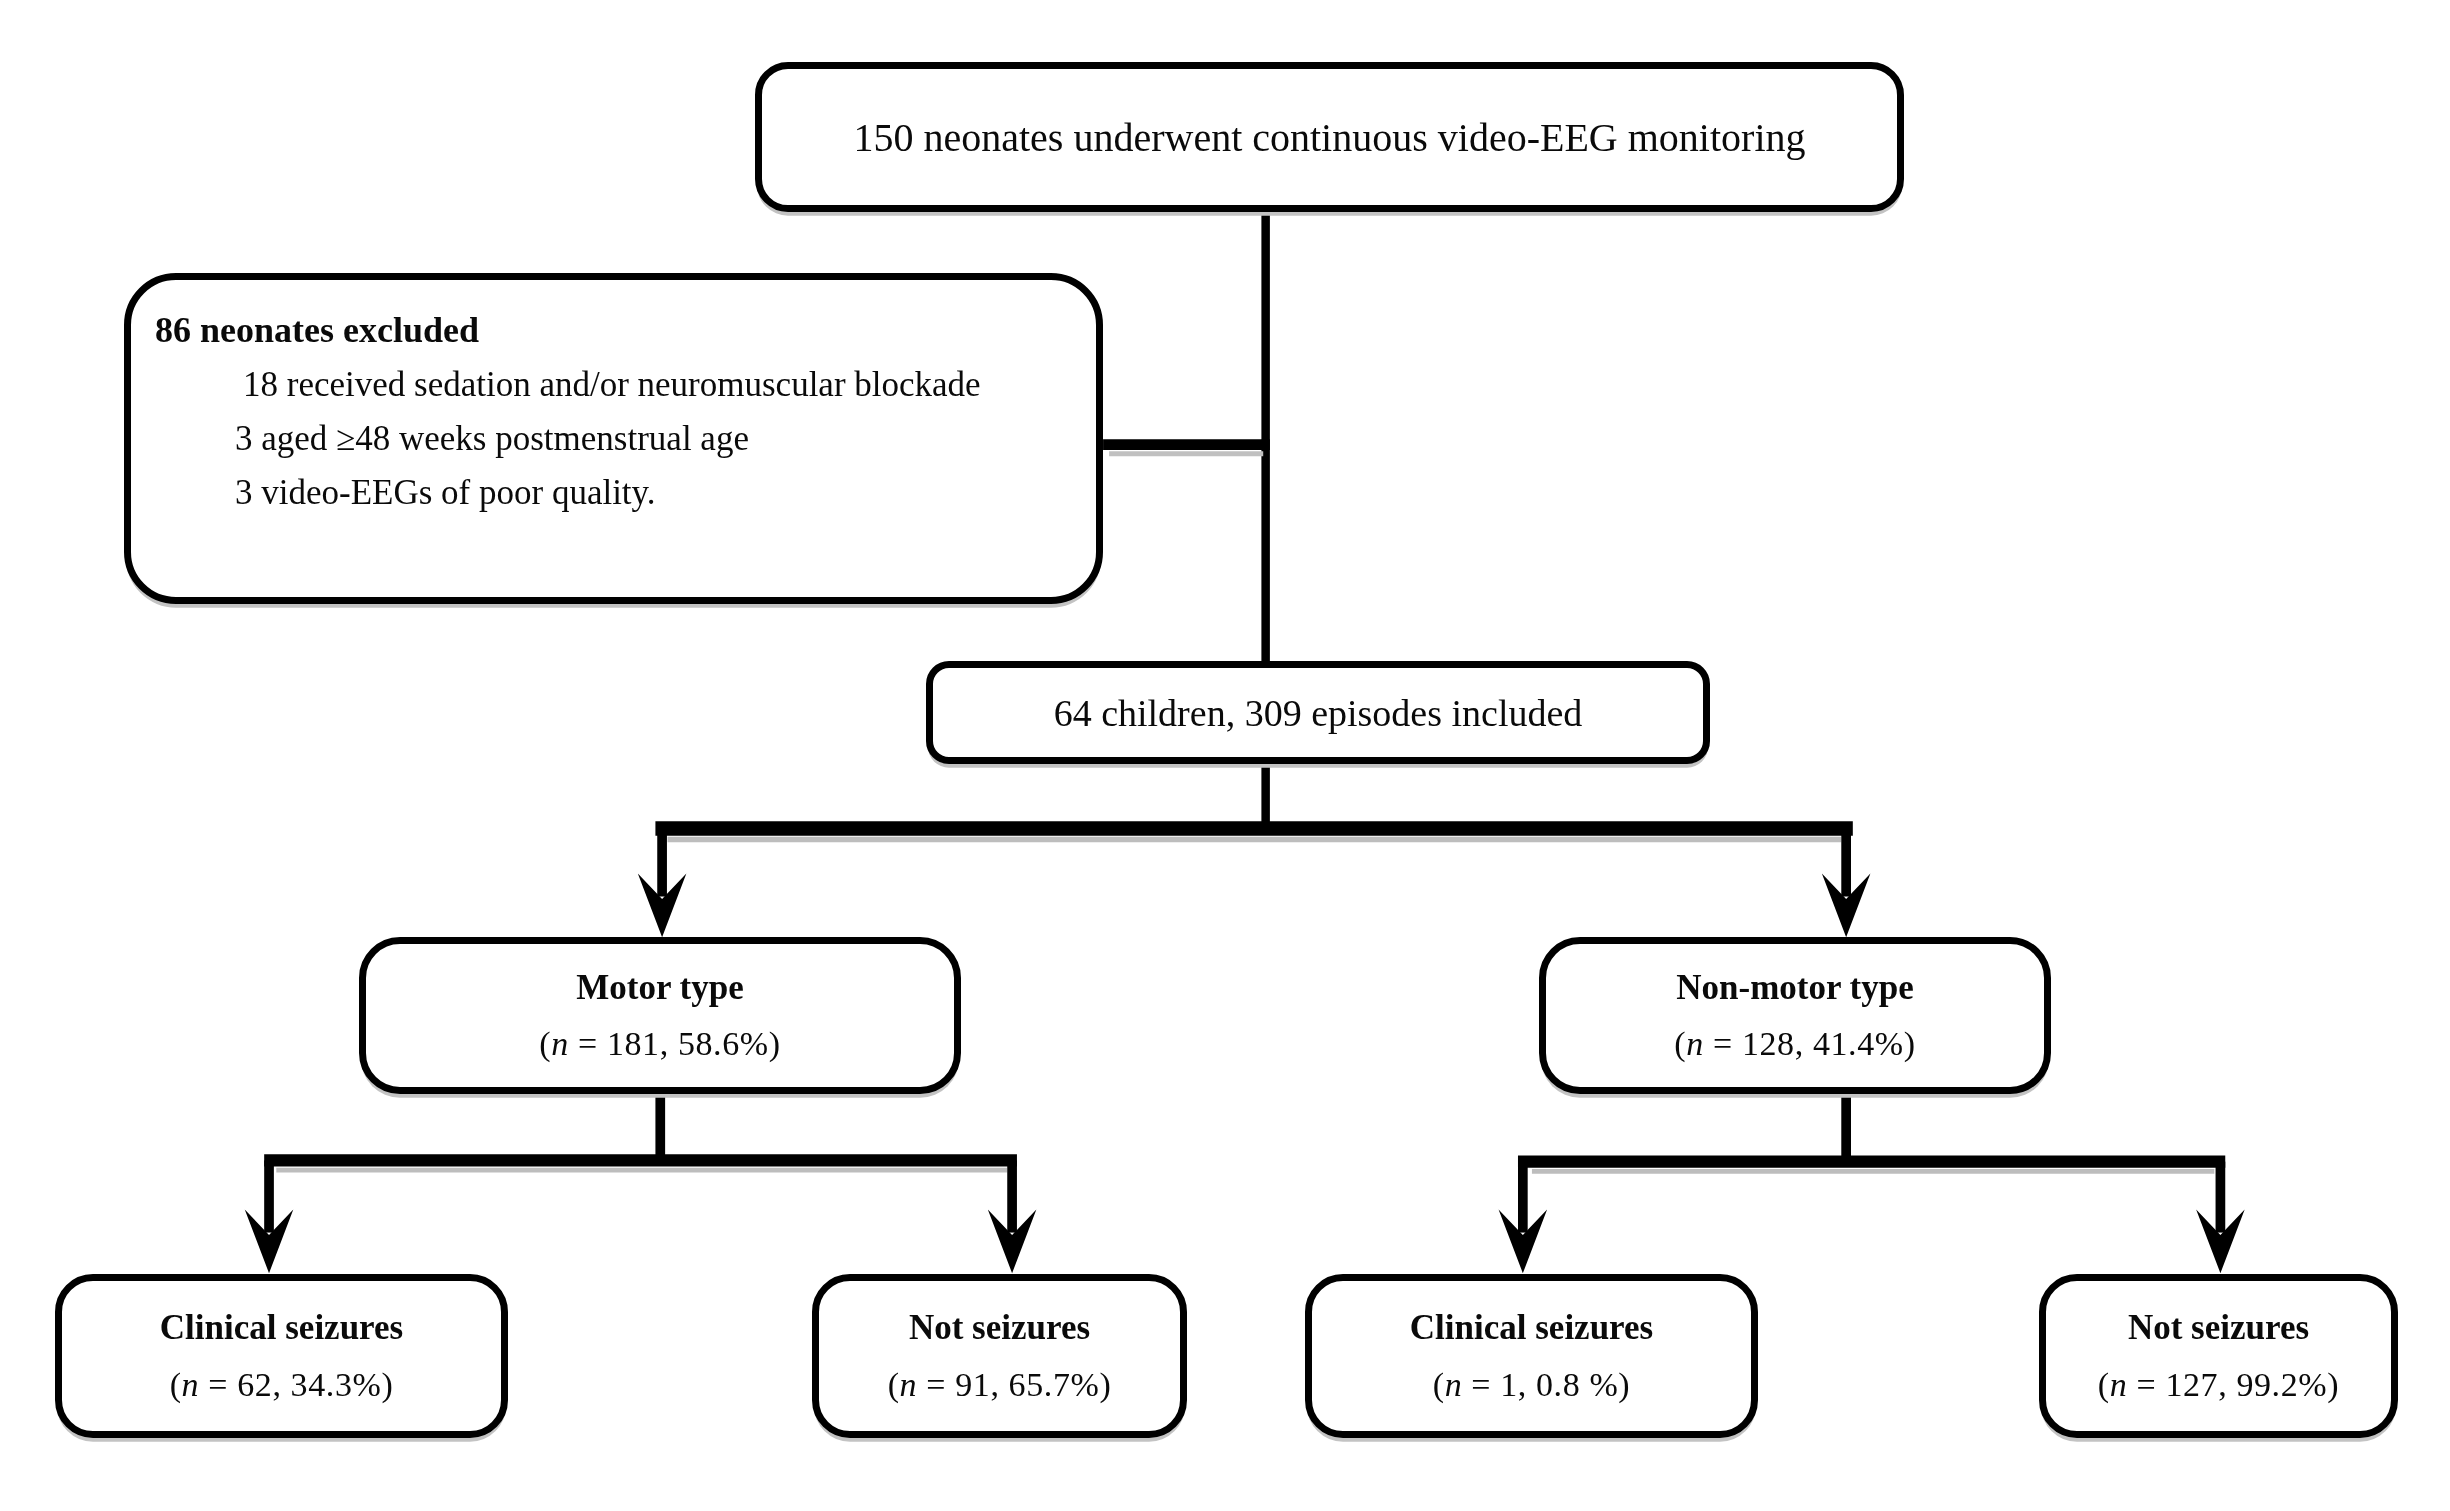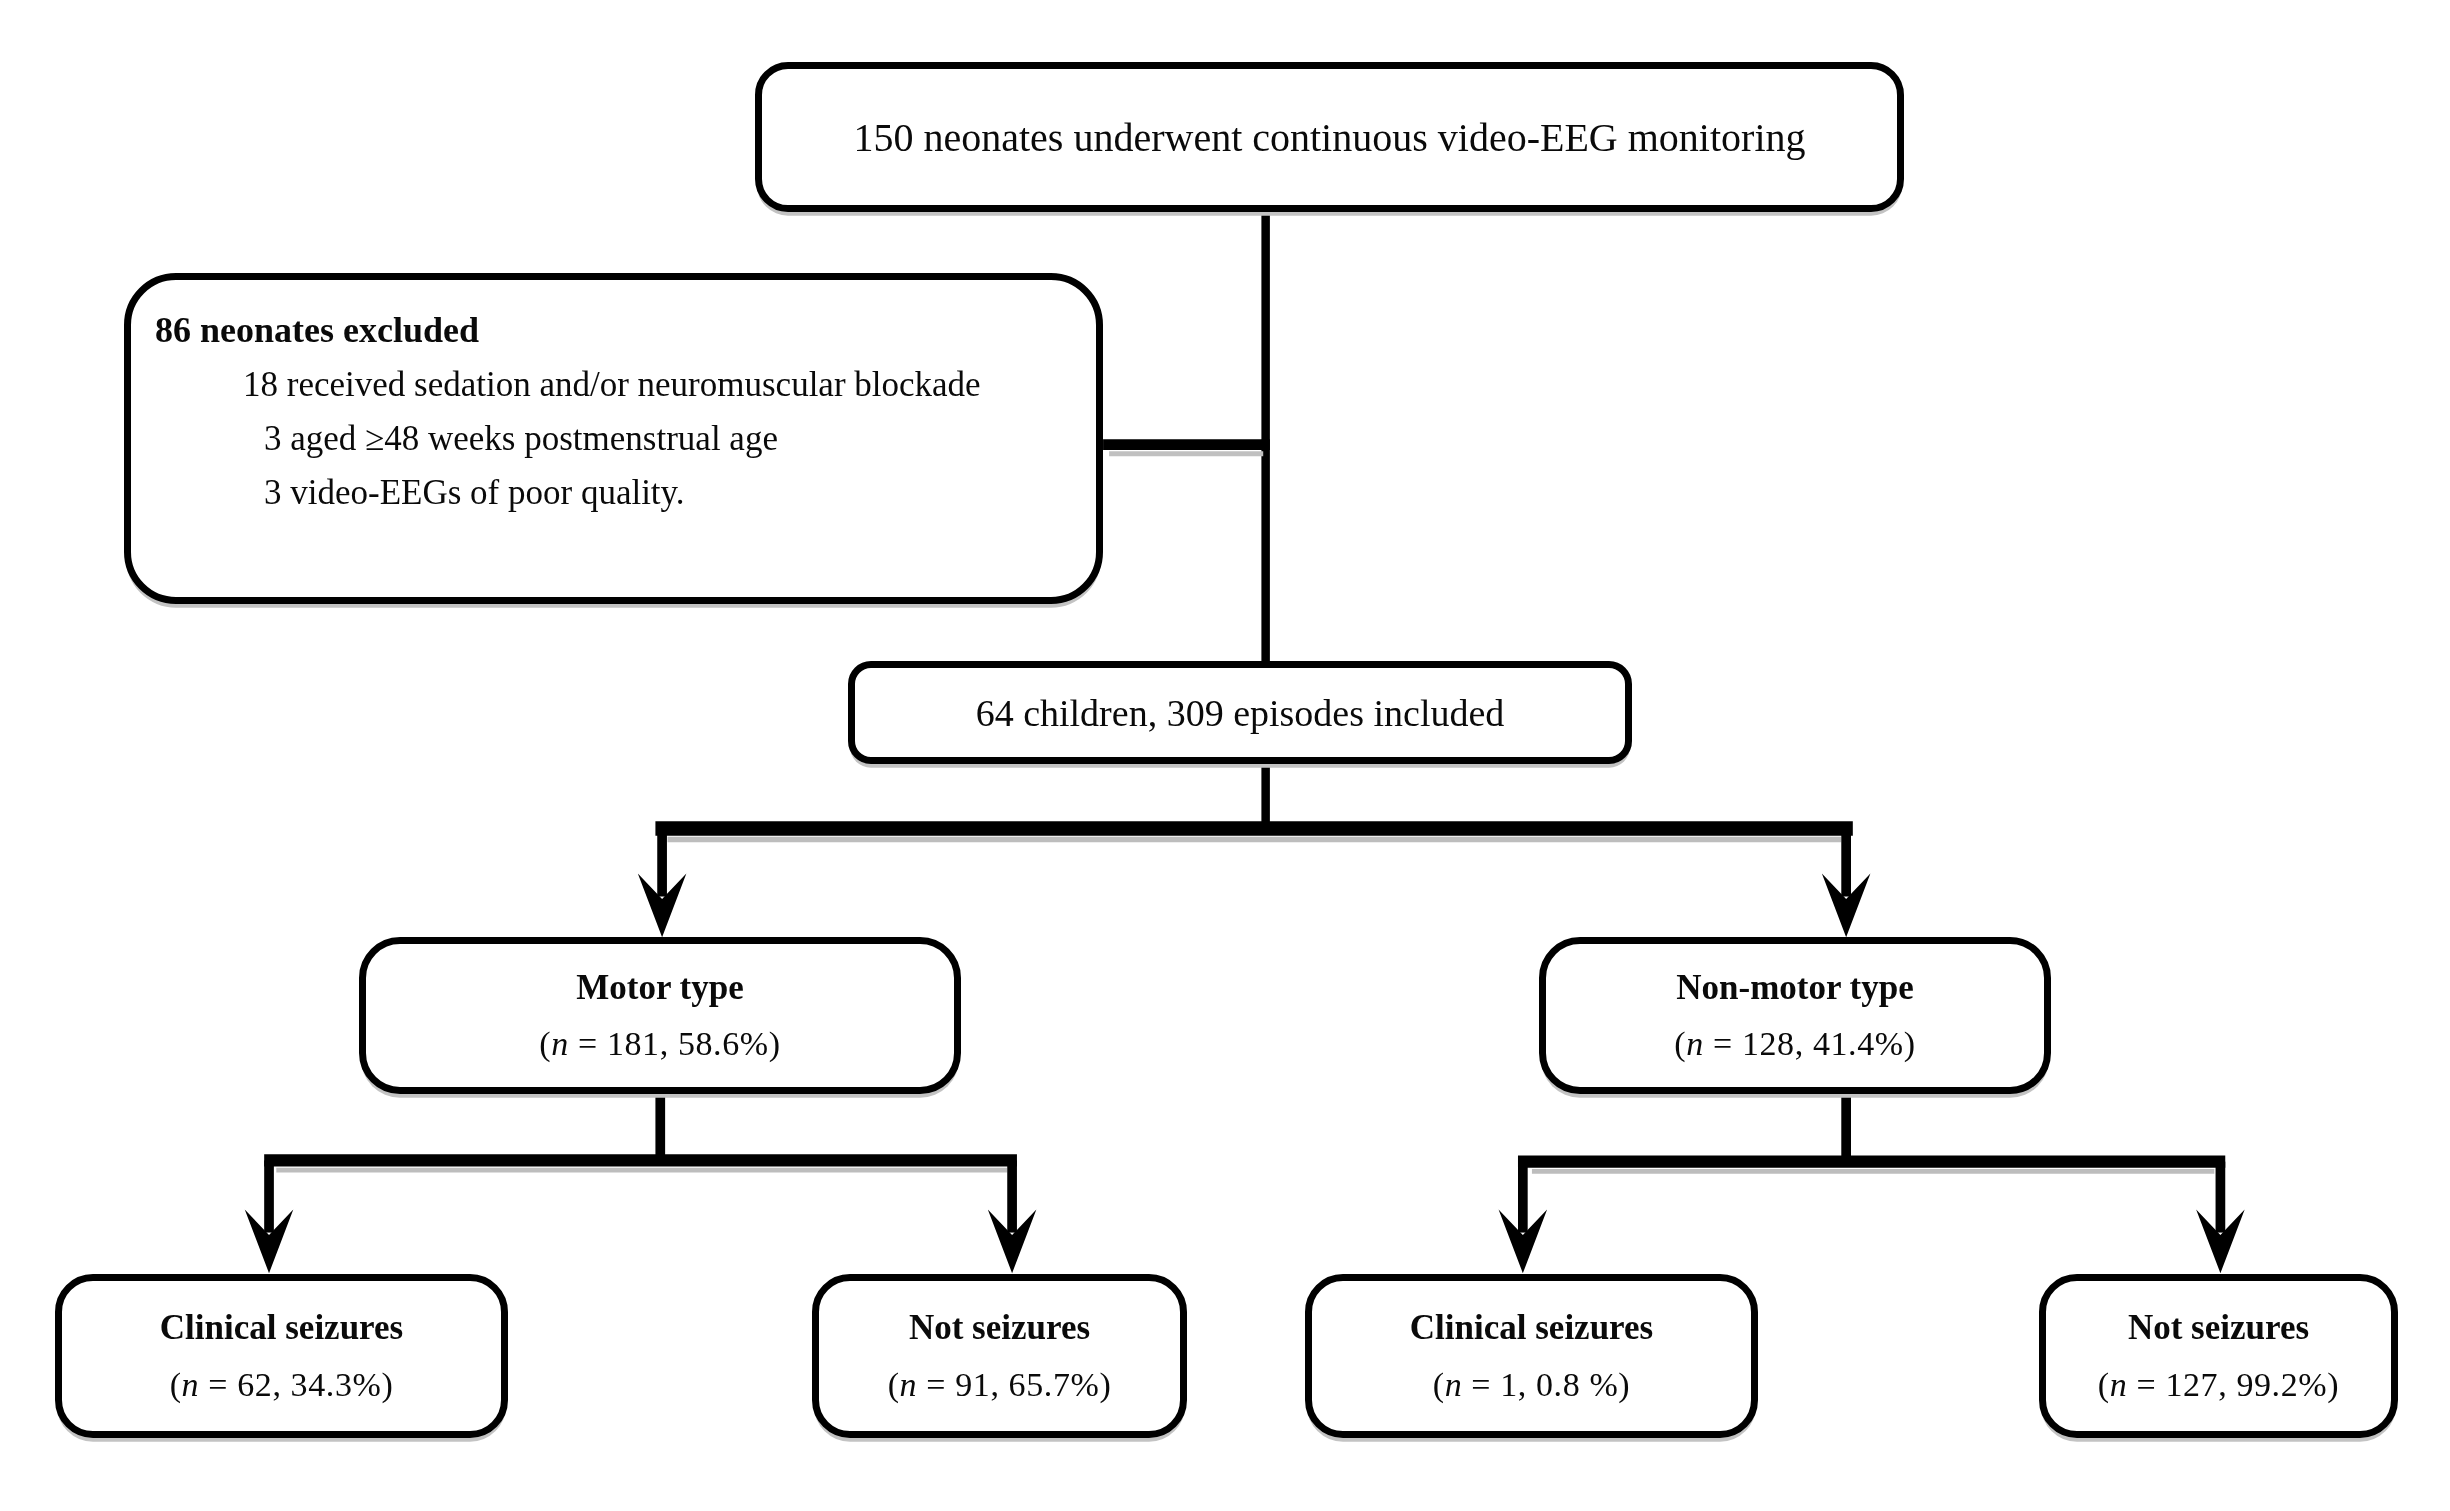--- a/index.html
+++ b/index.html
@@ -69,25 +69,25 @@
     font-size: 36px;
     line-height: 1.0;
   }
   #excluded-box .ex-item {
     font-size: 35px;
     line-height: 1.0;
     margin-left: 88px;
     margin-top: 19px;
   }
   #excluded-box .ex-item.single-digit {
-    margin-left: 109px;
+    margin-left: 80px;
   }
   
   #included-box {
-    left: 848px; top: 661px;
+    left: 926px; top: 661px;
     width: 784px; height: 103px;
     border-radius: 23px;
     font-size: 38px;
   }
   
   #motor-box {
     left: 359px; top: 937px;
     width: 602px; height: 157px;
     border-radius: 41px;
   }

